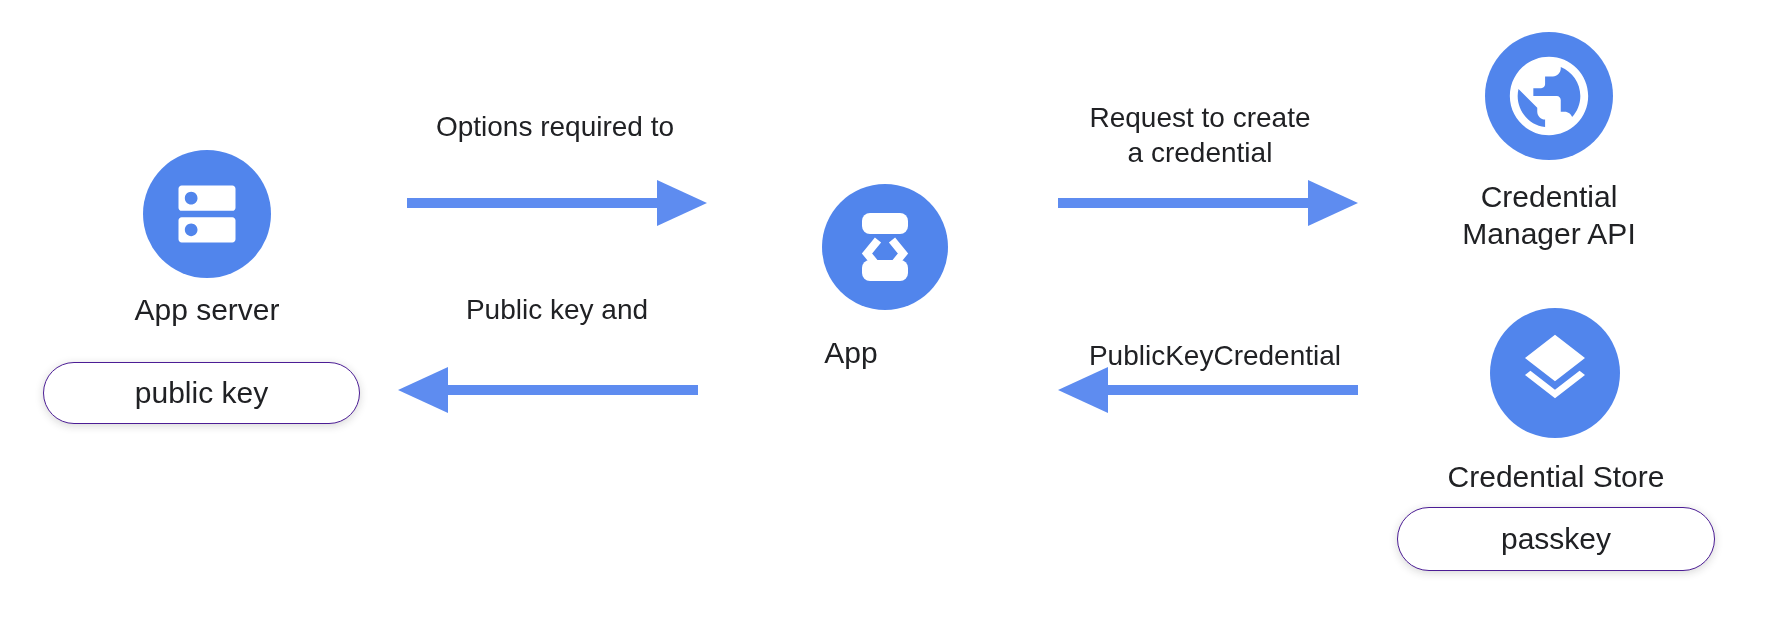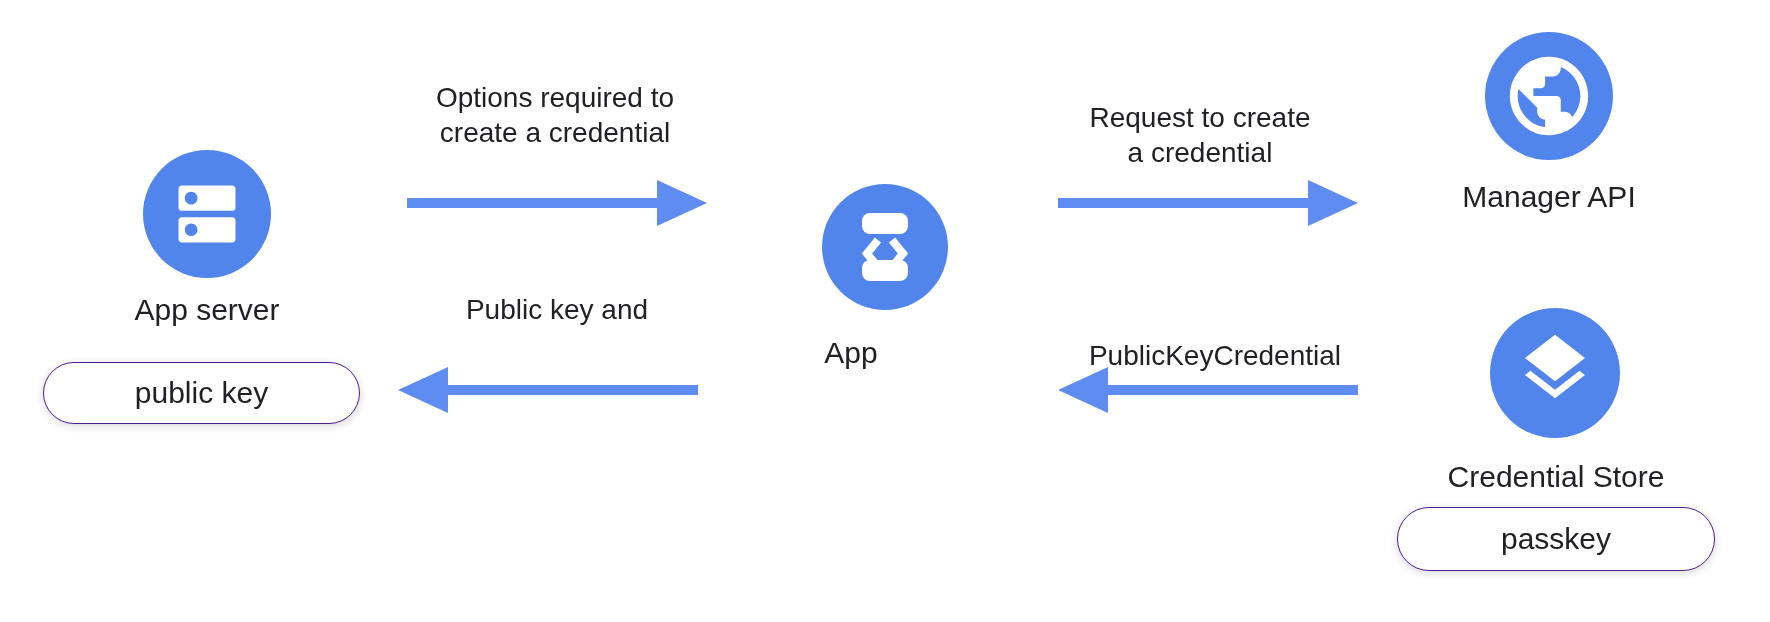--- a/index.html
+++ b/index.html
@@ -52,23 +52,22 @@
     <circle class="disc" cx="64" cy="64" r="64"></circle>
     <g transform="translate(26,26) scale(3.1667)">
       <path class="glyph" fill-rule="evenodd" d="M20 13H4c-.55 0-1 .45-1 1v6c0 .55.45 1 1 1h16c.55 0 1-.45 1-1v-6c0-.55-.45-1-1-1zM7 19c-1.1 0-2-.9-2-2s.9-2 2-2 2 .9 2 2-.9 2-2 2zM20 3H4c-.55 0-1 .45-1 1v6c0 .55.45 1 1 1h16c.55 0 1-.45 1-1V4c0-.55-.45-1-1-1zM7 9c-1.1 0-2-.9-2-2s.9-2 2-2 2 .9 2 2-.9 2-2 2z"></path>
     </g>
   </svg>
   <div class="node-label" style="left:94px;top:291px;width:226px;">App server</div>
   <div class="pill" style="left:43px;top:362px;width:317px;height:62px;">
     <span>public key</span>
   </div>
 
-  <div class="flow-label" style="left:400px;top:80px;width:310px;text-align:center;">
+  <div class="flow-label" style="left:400px;top:109px;width:310px;text-align:center;">
     <div>Options required to</div>
-    <div>create a credential</div>
   </div>
   <svg class="abs" style="left:407px;top:180px;" width="300" height="46" viewBox="0 0 300 46">
     <rect class="arrow-shape" x="0" y="18" width="256" height="10"></rect>
     <polygon class="arrow-shape" points="250,0 300,23 250,46"></polygon>
   </svg>
 
   <svg class="abs" style="left:822px;top:184px;" width="126" height="126" viewBox="0 0 126 126">
     <circle class="disc" cx="63" cy="63" r="63"></circle>
     <rect class="glyph" x="40" y="29" width="46" height="21" rx="8"></rect>
     <rect class="glyph" x="40" y="76" width="46" height="21" rx="8"></rect>
@@ -86,20 +85,21 @@
     <polygon class="arrow-shape" points="250,0 300,23 250,46"></polygon>
   </svg>
 
   <svg class="abs" style="left:1485px;top:32px;" width="128" height="128" viewBox="0 0 128 128">
     <circle class="disc" cx="64" cy="64" r="64"></circle>
     <g transform="translate(17,17) scale(3.9167)">
       <path class="glyph" fill-rule="evenodd" d="M12 2C6.48 2 2 6.48 2 12s4.48 10 10 10 10-4.48 10-10S17.52 2 12 2zm-1 17.93c-3.95-.49-7-3.85-7-7.93 0-.62.08-1.21.21-1.79L9 15v1c0 1.1.9 2 2 2v1.93zm6.9-2.54c-.26-.81-1-1.39-1.9-1.39h-1v-3c0-.55-.45-1-1-1H8v-2h2c.55 0 1-.45 1-1V7h2c1.1 0 2-.9 2-2v-.41c2.93 1.19 5 4.06 5 7.41 0 2.08-.8 3.97-2.1 5.39z"></path>
     </g>
   </svg>
   <div class="node-label" style="left:1424px;top:178px;width:250px;">
+    <div>Credential</div>
     <div>Manager API</div>
   </div>
 
   <svg class="abs" style="left:1490px;top:308px;" width="130" height="130" viewBox="0 0 130 130">
     <circle class="disc" cx="65" cy="65" r="65"></circle>
     <g transform="translate(25,20) scale(3.3333)">
       <path class="glyph" d="M11.99 18.54l-7.37-5.73L3 14.07l9 7 9-7-1.63-1.27-7.38 5.73zM12 16l7.36-5.73L21 9l-9-7-9 7 1.63 1.27L12 16z"></path>
     </g>
   </svg>
   <div class="node-label" style="left:1406px;top:458px;width:300px;">Credential Store</div>

